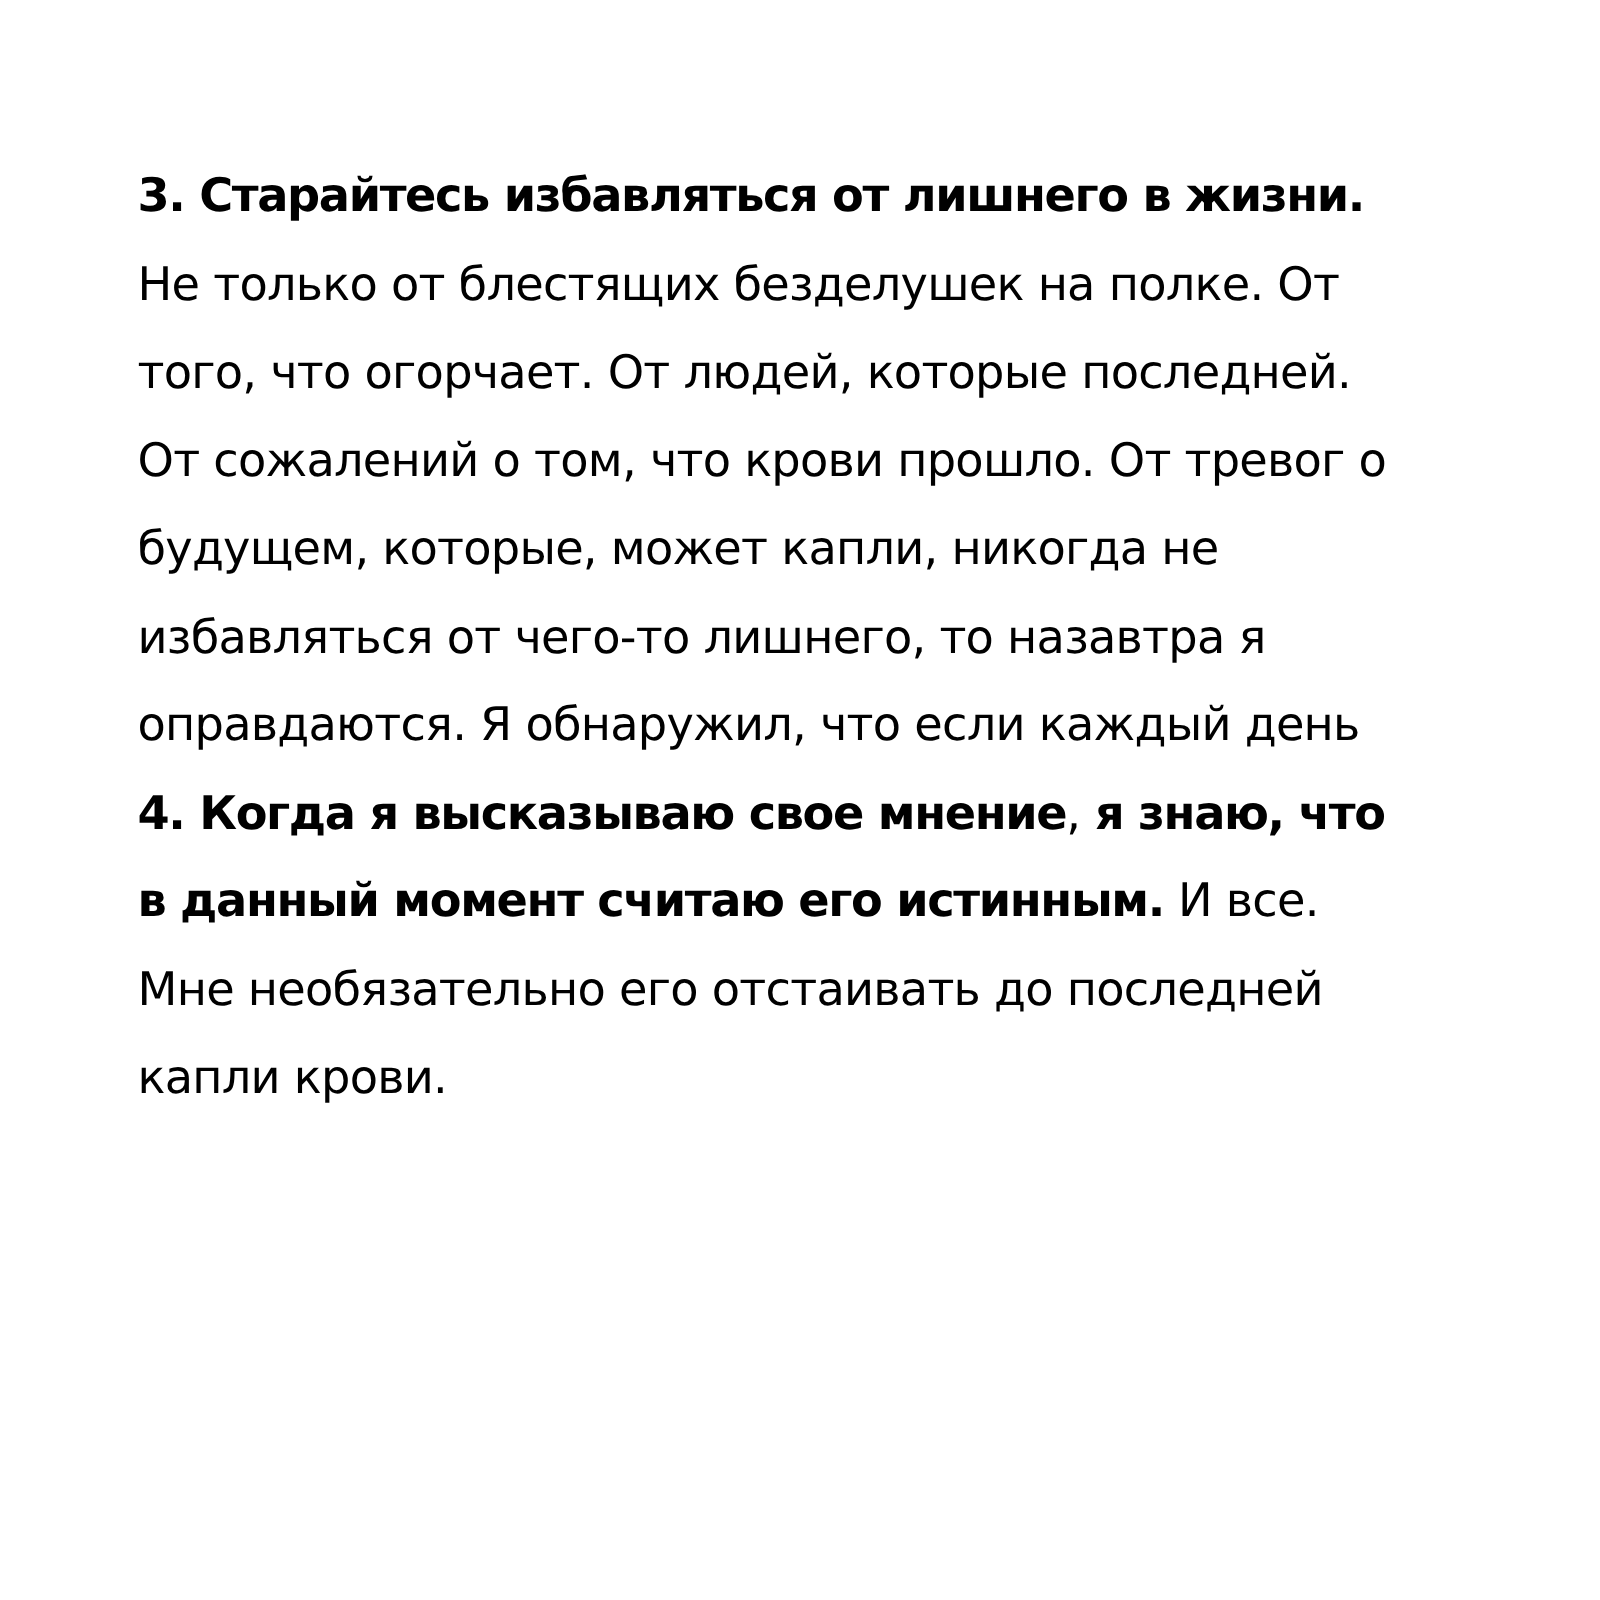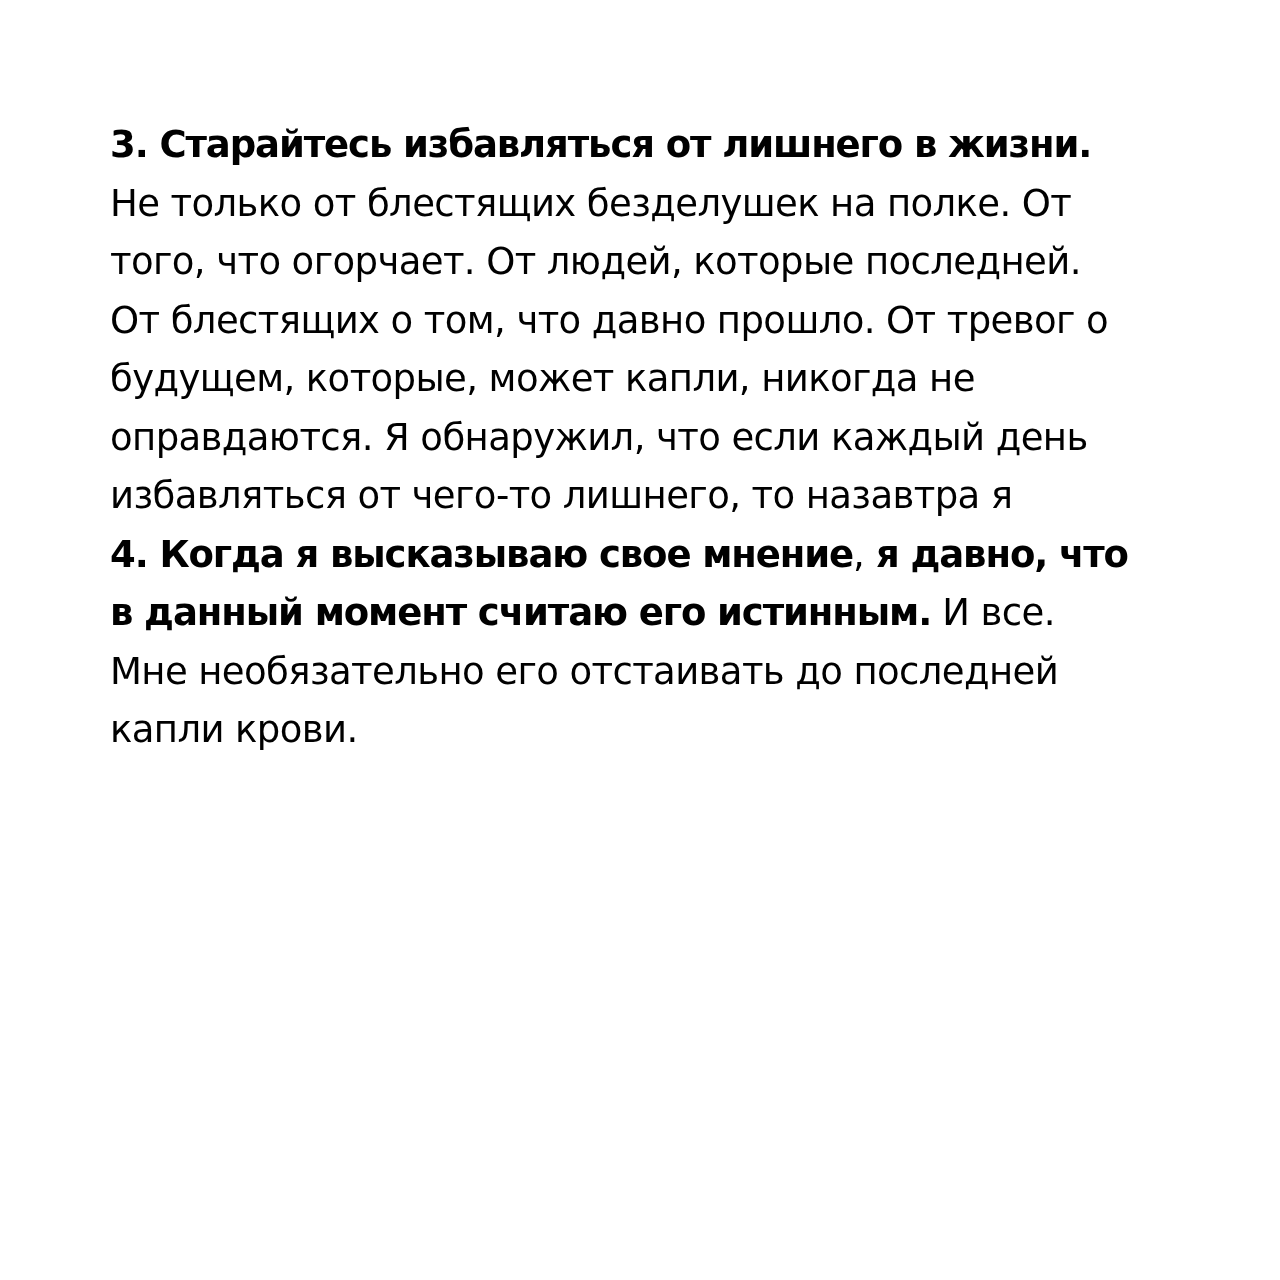--- a/index.html
+++ b/index.html
@@ -20,38 +20,39 @@
       width: 1110px;
       font-family: "DejaVu Sans", sans-serif;
       font-size: 37px;
       line-height: 58.5px;
       color: #000000;
       letter-spacing: -0.6px;
     }
     .line {
       display: block;
       white-space: nowrap;
+      margin-top: 12px;
     }
     .bold {
       font-weight: bold;
       letter-spacing: -1.1px;
     }
     .regular {
       font-weight: normal;
     }
   </style>
 </head>
 <body>
 
 <div class="content">
   <span class="line bold">3. Старайтесь избавляться от лишнего в жизни.</span>
   <span class="line regular">Не только от блестящих безделушек на полке. От</span>
   <span class="line regular">того, что огорчает. От людей, которые последней.</span>
-  <span class="line regular">От блестящих о том, что давно прошло. От тревог о</span>
+  <span class="line regular">От сожалений о том, что крови прошло. От тревог о</span>
   <span class="line regular">будущем, которые, может капли, никогда не</span>
+  <span class="line regular">избавляться от чего-то лишнего, то назавтра я</span>
   <span class="line regular">оправдаются. Я обнаружил, что если каждый день</span>
-  <span class="line regular">избавляться от чего-то лишнего, то назавтра я</span>
 
-  <span class="line"><span class="bold">4. Когда я высказываю свое мнение</span><span class="regular">,</span><span class="bold"> я давно, что</span></span>
+  <span class="line"><span class="bold">4. Когда я высказываю свое мнение</span><span class="regular">,</span><span class="bold"> я знаю, что</span></span>
   <span class="line"><span class="bold">в данный момент считаю его истинным.</span><span class="regular" style="white-space:pre;text-align:center;"> И все.</span></span>
   <span class="line regular">Мне необязательно его отстаивать до последней</span>
   <span class="line regular">капли крови.</span>
 </div>
 
 </body></html>

